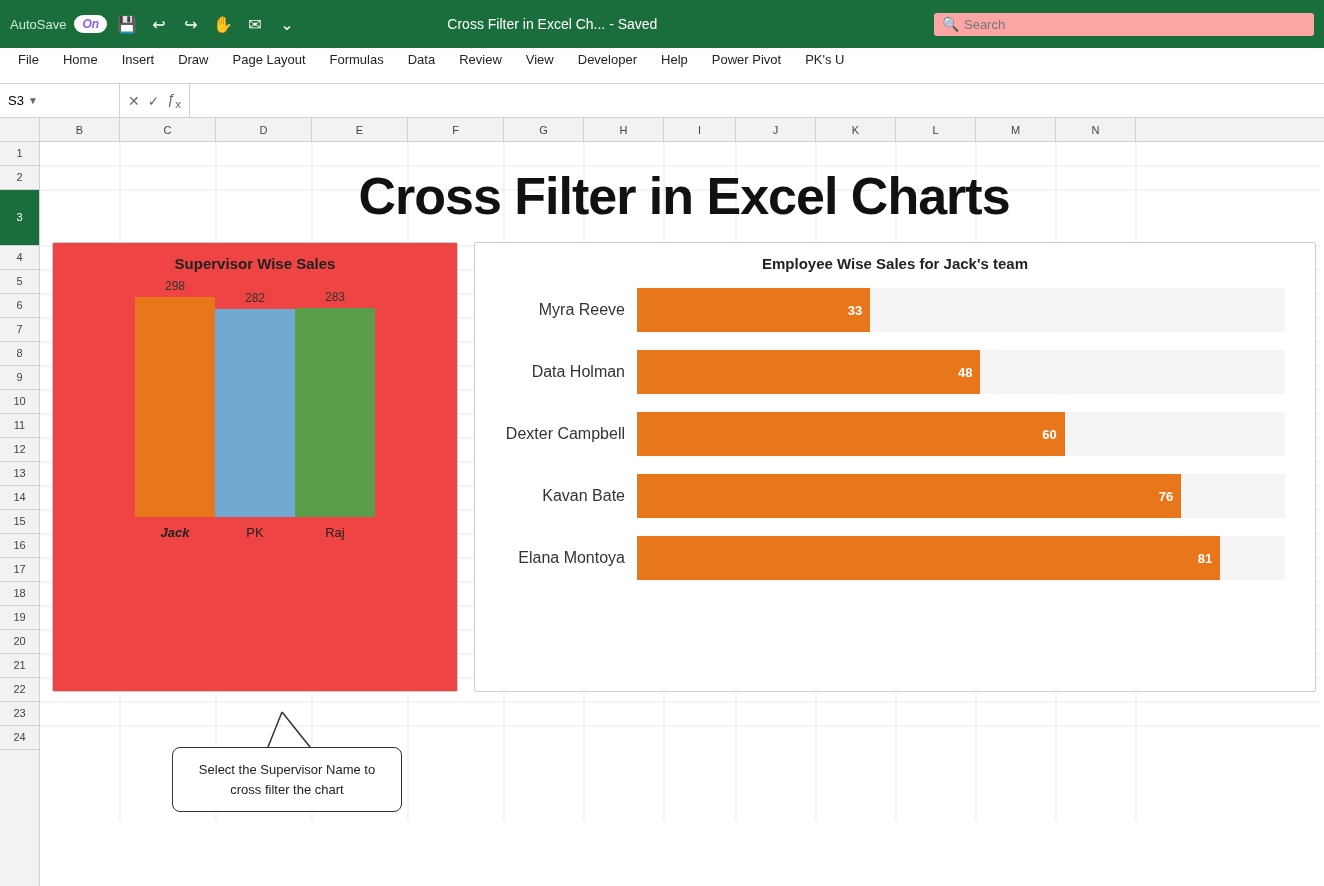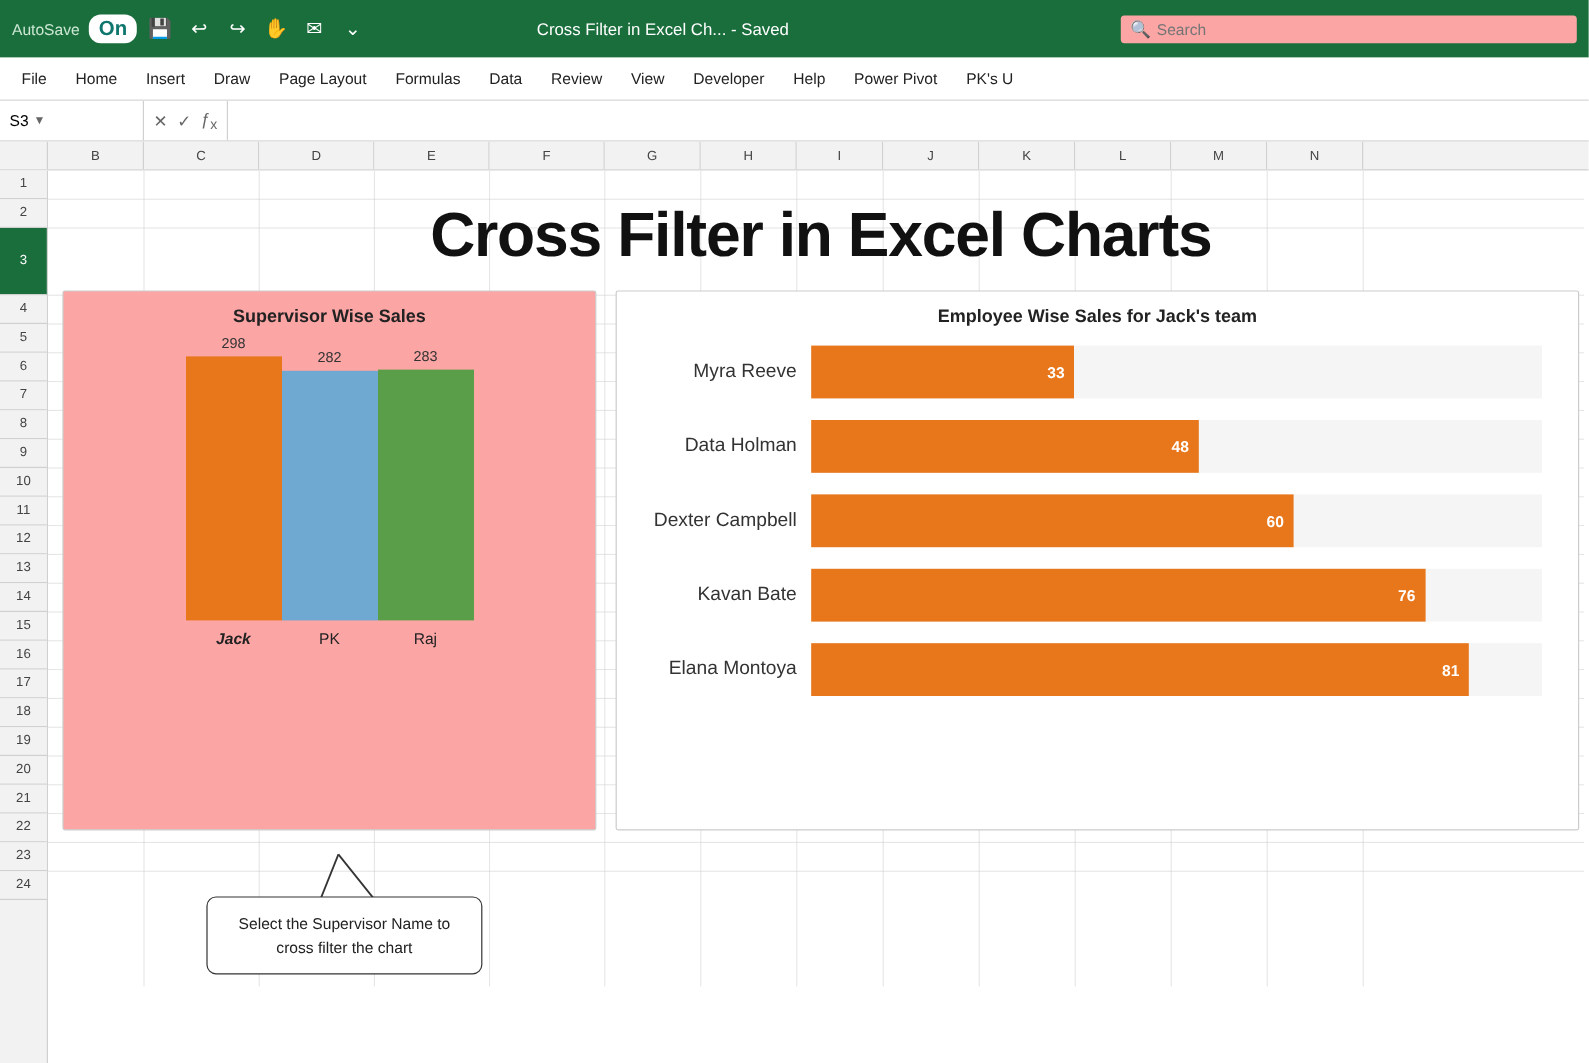--- a/index.html
+++ b/index.html
@@ -14,23 +14,24 @@
       padding: 0 10px;
       gap: 8px;
       color: white;
     }
     .title-bar-left { display: flex; align-items: center; gap: 8px; flex: 1; }
     .autosave-label { font-size: 13px; color: #cce8d4; }
     .toggle-on {
       background: #fff;
       border-radius: 10px;
       padding: 2px 8px;
-      color: #0f766e;
-      font-size: 17px;
+      color: #8b5cf6;
+      font-size: 12px;
       font-weight: bold;
+      font-style: italic;
     }
     .title-bar-center {
       flex: 1;
       font-size: 14px;
       color: #ffffff;
     }
     .title-bar-right {
       flex: 1;
       display: flex;
       justify-content: flex-end;
@@ -65,21 +66,20 @@
       font-size: 16px;
       cursor: pointer;
     }
 
     
     .menu-bar {
       background: #fff;
       border-bottom: 1px solid #d0d0d0;
       height: 36px;
       display: flex;
-      align-items: center;
       padding: 0 8px;
       gap: 4px;
     }
     .menu-item {
       padding: 4px 10px;
       font-size: 13px;
       color: #222;
       cursor: pointer;
       border-radius: 3px;
     }
@@ -205,24 +205,24 @@
 
     .charts-row {
       display: flex;
       gap: 16px;
       padding: 0 8px;
       margin-top: 8px;
     }
 
     
     .chart-container-left {
-      background: #fca5a5;
+      background: #ef4444;
       border: 1px solid #ccc;
       border-radius: 2px;
-      width: 445px;
+      width: 406px;
       height: 450px;
       padding: 12px;
       position: relative;
       flex-shrink: 0;
     }
     .chart-title {
       text-align: center;
       font-size: 15px;
       font-weight: bold;
       color: #222;

